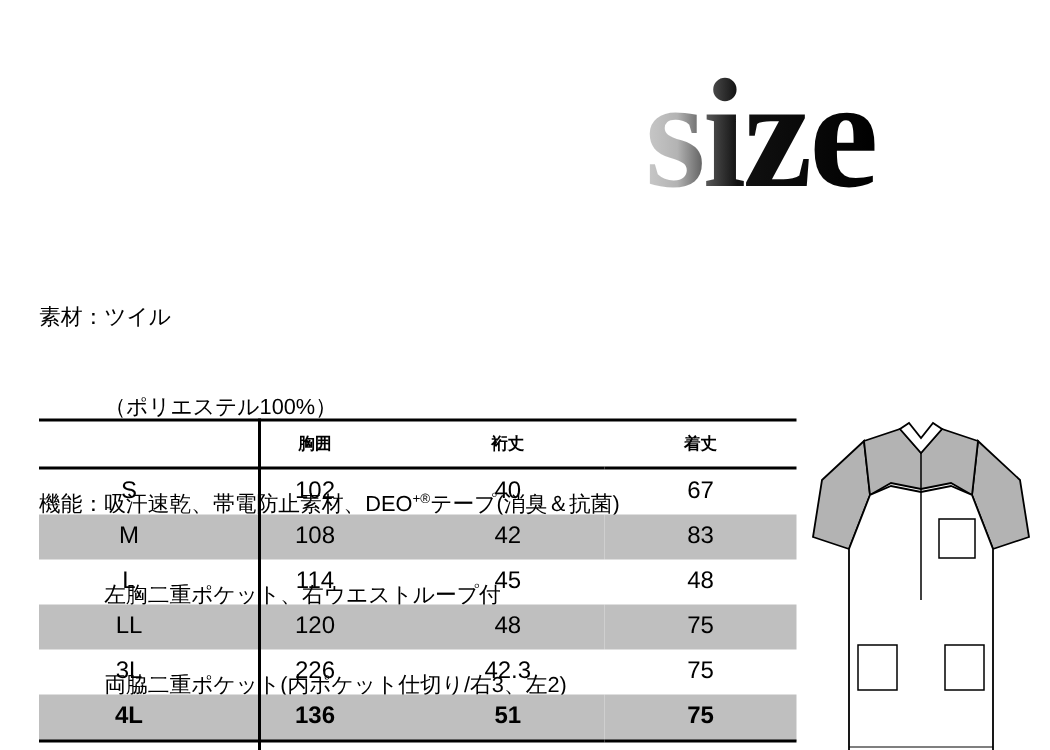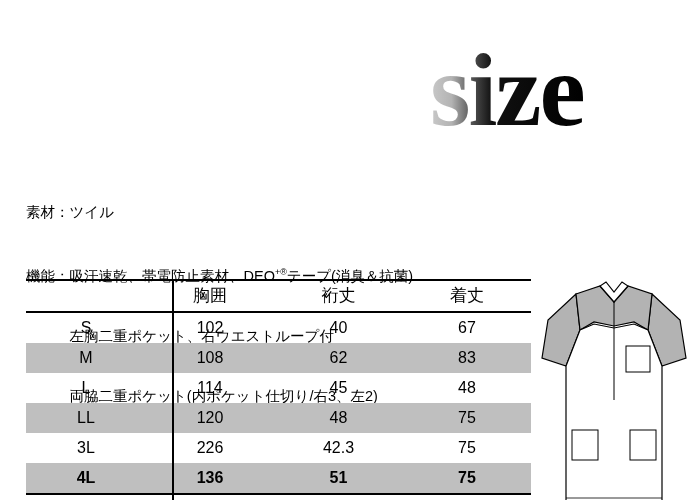--- a/index.html
+++ b/index.html
@@ -84,22 +84,22 @@
   table.size-table th,
   table.size-table td {
     text-align: center;
     height: 30px;
     padding: 0;
     font-weight: normal;
     border: none;
   }
   table.size-table thead th {
     border-bottom: 2px solid #000000;
-    font-size: 17px;
-    font-weight: normal;
+    font-size: 11px;
+    font-weight: bold;
     height: 32px;
   }
   table.size-table thead th.corner {
     width: 120px;
   }
   table.size-table col.c0 { width: 120px; }
   table.size-table col.c1 { width: 128px; }
   table.size-table col.c2 { width: 129px; }
   table.size-table col.c3 { width: 128px; }
   table.size-table tbody tr.shaded td {
@@ -147,20 +147,21 @@
 <body>
 
 <div id="page">
 
   <div class="size-heading">
     <div class="word">size</div>
   </div>
 
   <div class="spec">
     <div class="line">素材：ツイル</div>
+    <div class="line">　　　（ポリエステル100%）</div>
     <div class="line"><span>機能：吸汗速乾、帯電防止素材、DEO</span><span class="sup">+®</span><span>テープ(消臭＆抗菌)</span></div>
     <div class="line">　　　左胸二重ポケット、右ウエストループ付</div>
     <div class="line">　　　両脇二重ポケット(内ポケット仕切り/右3、左2)</div>
   </div>
 
   <div class="table-wrap">
     <div class="vline"></div>
     <table class="size-table">
       <colgroup>
         <col class="c0">
@@ -179,21 +180,21 @@
       <tbody>
         <tr>
           <td class="rowhead">S</td>
           <td>102</td>
           <td>40</td>
           <td>67</td>
         </tr>
         <tr class="shaded">
           <td class="rowhead">M</td>
           <td>108</td>
-          <td>62</td>
+          <td>42</td>
           <td>83</td>
         </tr>
         <tr>
           <td class="rowhead">L</td>
           <td>114</td>
           <td>45</td>
           <td>48</td>
         </tr>
         <tr class="shaded">
           <td class="rowhead">LL</td>

